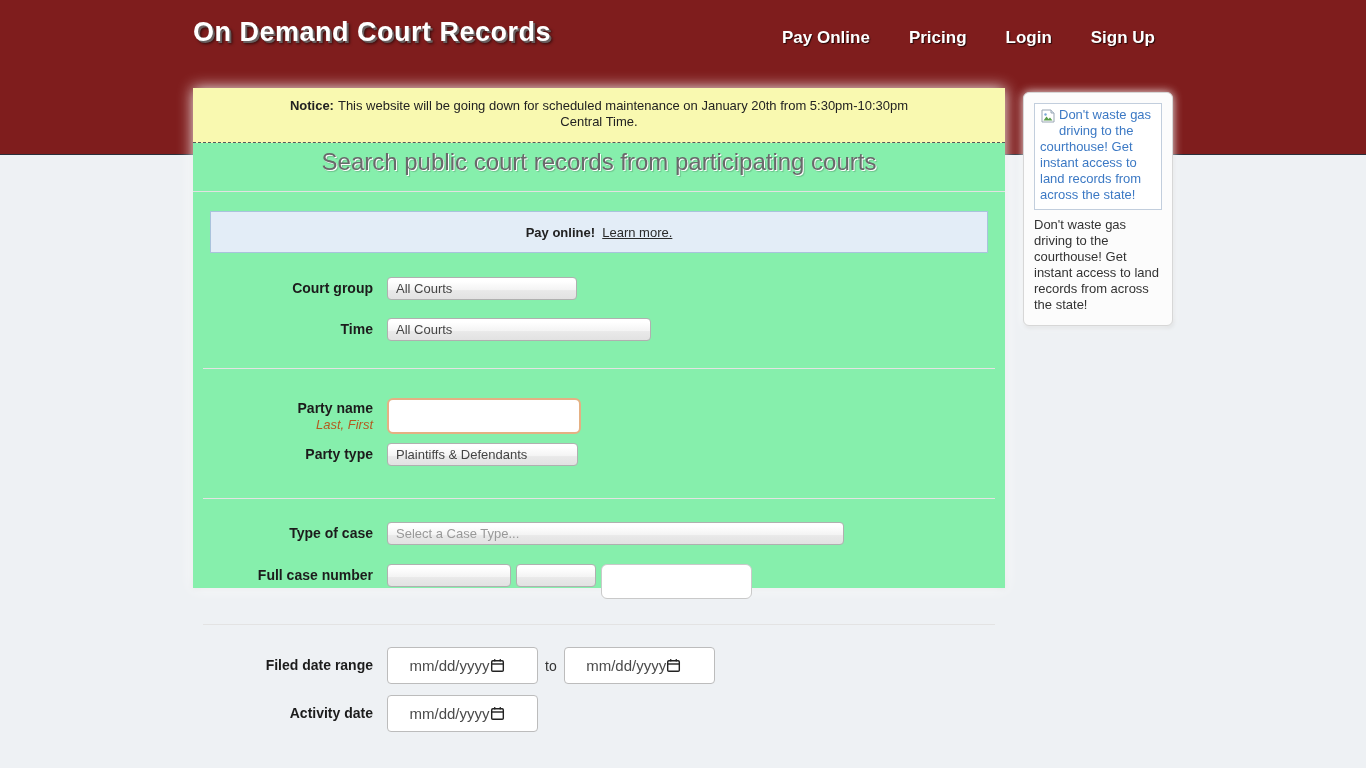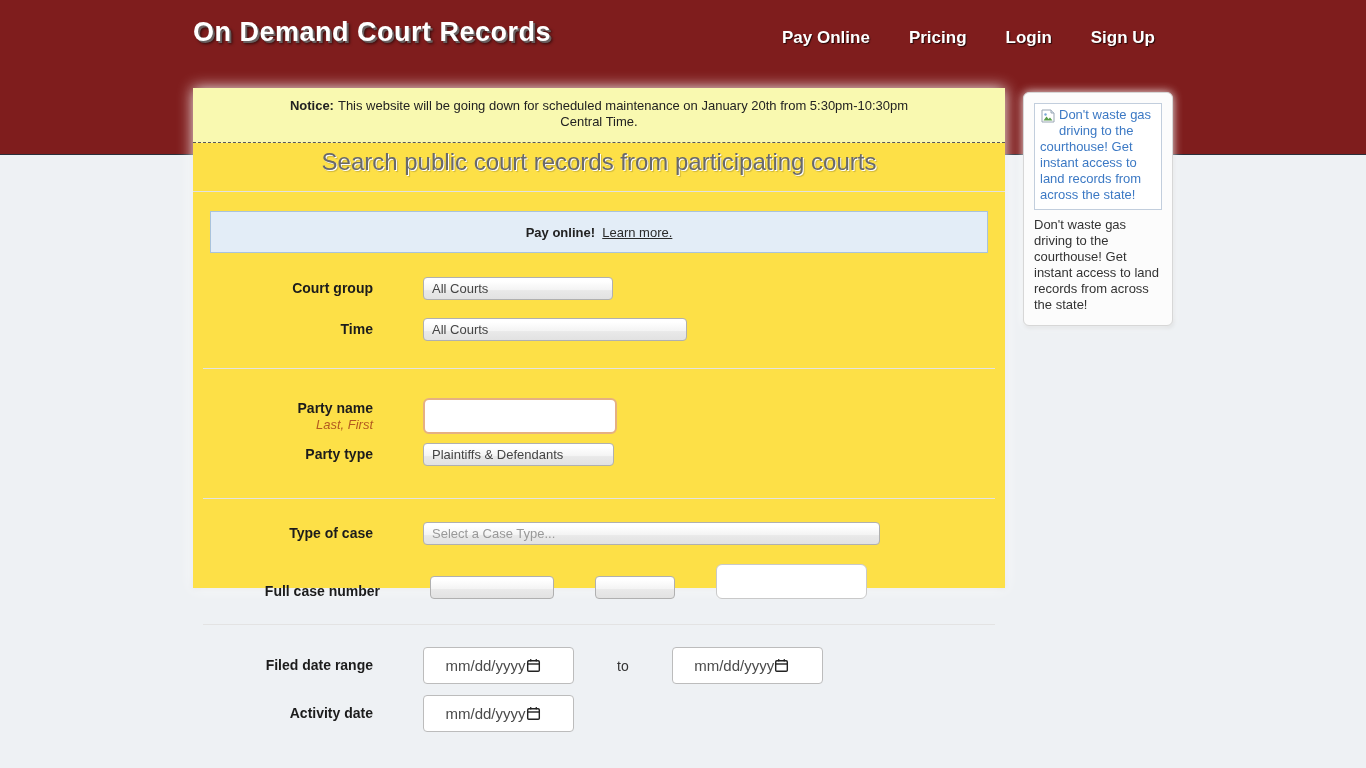--- a/index.html
+++ b/index.html
@@ -27,21 +27,21 @@
     display:flex; gap:39px; align-items:center;
   }
   .nav-link {
     color:#ffffff; font-size:17px; font-weight:bold; text-decoration:none;
     text-shadow:1px 1px 1px rgba(0,0,0,0.7); cursor:pointer; white-space:nowrap;
   }
 
   
   .panel {
     position:absolute; left:193px; top:88px; width:812px; height:500px;
-    background:#fde047;
+    background:#86efac;
     box-shadow:0 0 14px rgba(255,255,255,0.95), 0 0 6px rgba(0,0,0,0.10);
   }
   .notice {
     background:#f9f9b0;
     border-bottom:1px dashed #57575a;
     padding:10px 20px 12px;
     text-align:center; font-size:13px; color:#222; line-height:16px;
   }
   .notice-inner { max-width:660px; margin:0 auto; }
   .notice-label { font-weight:bold; margin-right:4px; }
@@ -58,21 +58,21 @@
     margin:19px 17px 0;
     height:42px;
     display:flex; align-items:center; justify-content:center;
     background:#e3edf7; border:1px solid #a9c3dc;
     font-size:13px; color:#222; white-space:pre;
   }
   .pb-bold { font-weight:bold; }
   .pb-link { color:#2b2b2b; text-decoration:underline; cursor:pointer; }
 
   
-  .frow { display:flex; align-items:center;gap:36px; }
+  .frow { display:flex; align-items:center; }
   .flabel {
     width:180px; flex-shrink:0; text-align:right; margin-right:14px;
     font-weight:bold; font-size:14px; color:#1c1c1c; line-height:15px;
   }
   .hint {
     font-weight:normal; font-style:italic; font-size:13px; color:#b35a1f; margin-top:1px;
   }
 
   .sel {
     height:23px; line-height:21px;
@@ -106,21 +106,21 @@
   }
   .to-label { margin:0 7px; font-size:14px; color:#333; }
 
   .divider { border:none; border-top:1px solid #e3e3e3; margin:0 10px; }
   .d1{margin-top:27px;} .d2{margin-top:32px;} .d3{margin-top:25px;}
   .row-court-group{margin-top:24px;}
   .row-court{margin-top:18px;}
   .row-party-name{margin-top:29px;}
   .row-party-type{margin-top:9px;}
   .row-case-type{margin-top:23px;}
-  .row-case-number{margin-top:19px; align-items:flex-end;padding-left:7px;}
+  .row-case-number{margin-top:19px; align-items:flex-start;}
   .row-case-number .flabel{padding-top:4px;}
   .row-filed{margin-top:22px;}
   .row-activity{margin-top:11px;}
   .mr5{margin-right:5px;}
 
   
   .ad-card {
     position:absolute; left:1023px; top:92px; width:150px;
     background:#fcfcfc; border:1px solid #d7d7d7; border-radius:6px;
     padding:10px 10px 12px;

